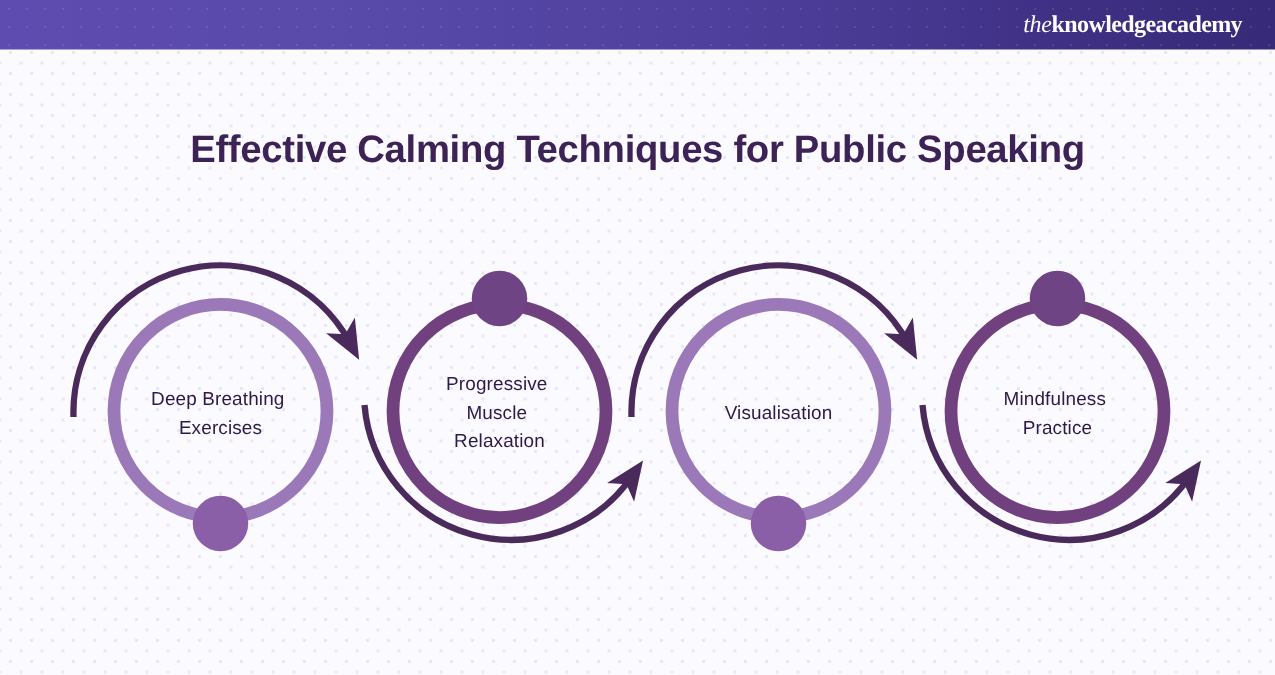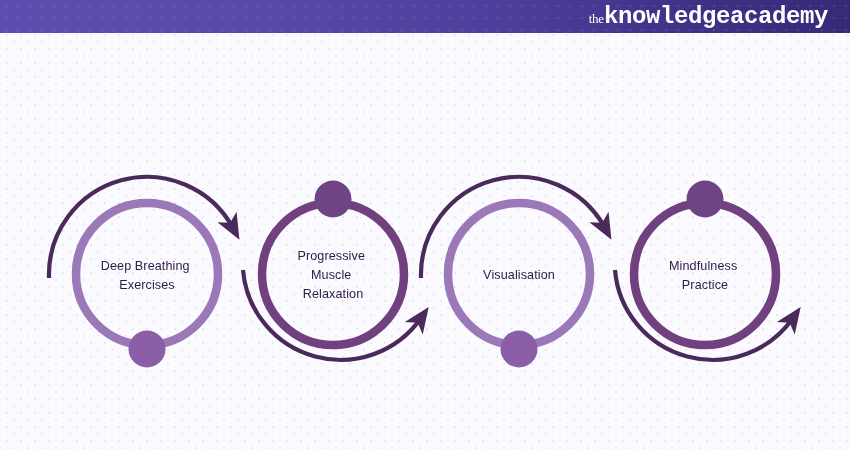--- a/index.html
+++ b/index.html
@@ -49,29 +49,29 @@
     right: 22px;
     top: 50%;
     transform: translateY(-50%);
     color: #ffffff;
     white-space: nowrap;
     font-family: "Liberation Serif", serif;
     line-height: 1;
     z-index: 2;
   }
   #brand-the {
+    font-style: italic;
     font-weight: 400;
-    font-size: 13px;
+    font-size: 16px;
     letter-spacing: -0.2px;
   }
   #brand-rest {
     font-weight: 700;
-    font-size: 24px;
+    font-size: 16px;
     letter-spacing: -0.4px;
-    font-family: Liberation Mono, monospace;
   }
 
   
   #page-title {
     position: absolute;
     left: 0;
     top: 85px;
     width: 850px;
     text-align: center;
     color: #3d2355;
@@ -107,20 +107,21 @@
 <body>
 
 <div id="page">
 
   <div id="header-bar">
     <div id="brand-logo">
       <span id="brand-the">the</span><span id="brand-rest">knowledgeacademy</span>
     </div>
   </div>
 
+  <div id="page-title">Effective Calming Techniques for Public Speaking</div>
 
   <div id="diagram">
     <svg id="diagram-svg" viewBox="0 0 850 250" xmlns="http://www.w3.org/2000/svg">
       <defs>
         <marker id="arrowhead" markerWidth="7" markerHeight="7" refX="3.0" refY="3.0" orient="auto" markerUnits="strokeWidth">
           <path d="M0,0.4 L6.2,3.0 L0,5.6 L1.6,3.0 Z" fill="#4a2a5a"></path>
         </marker>
       </defs>
 
       <g>

